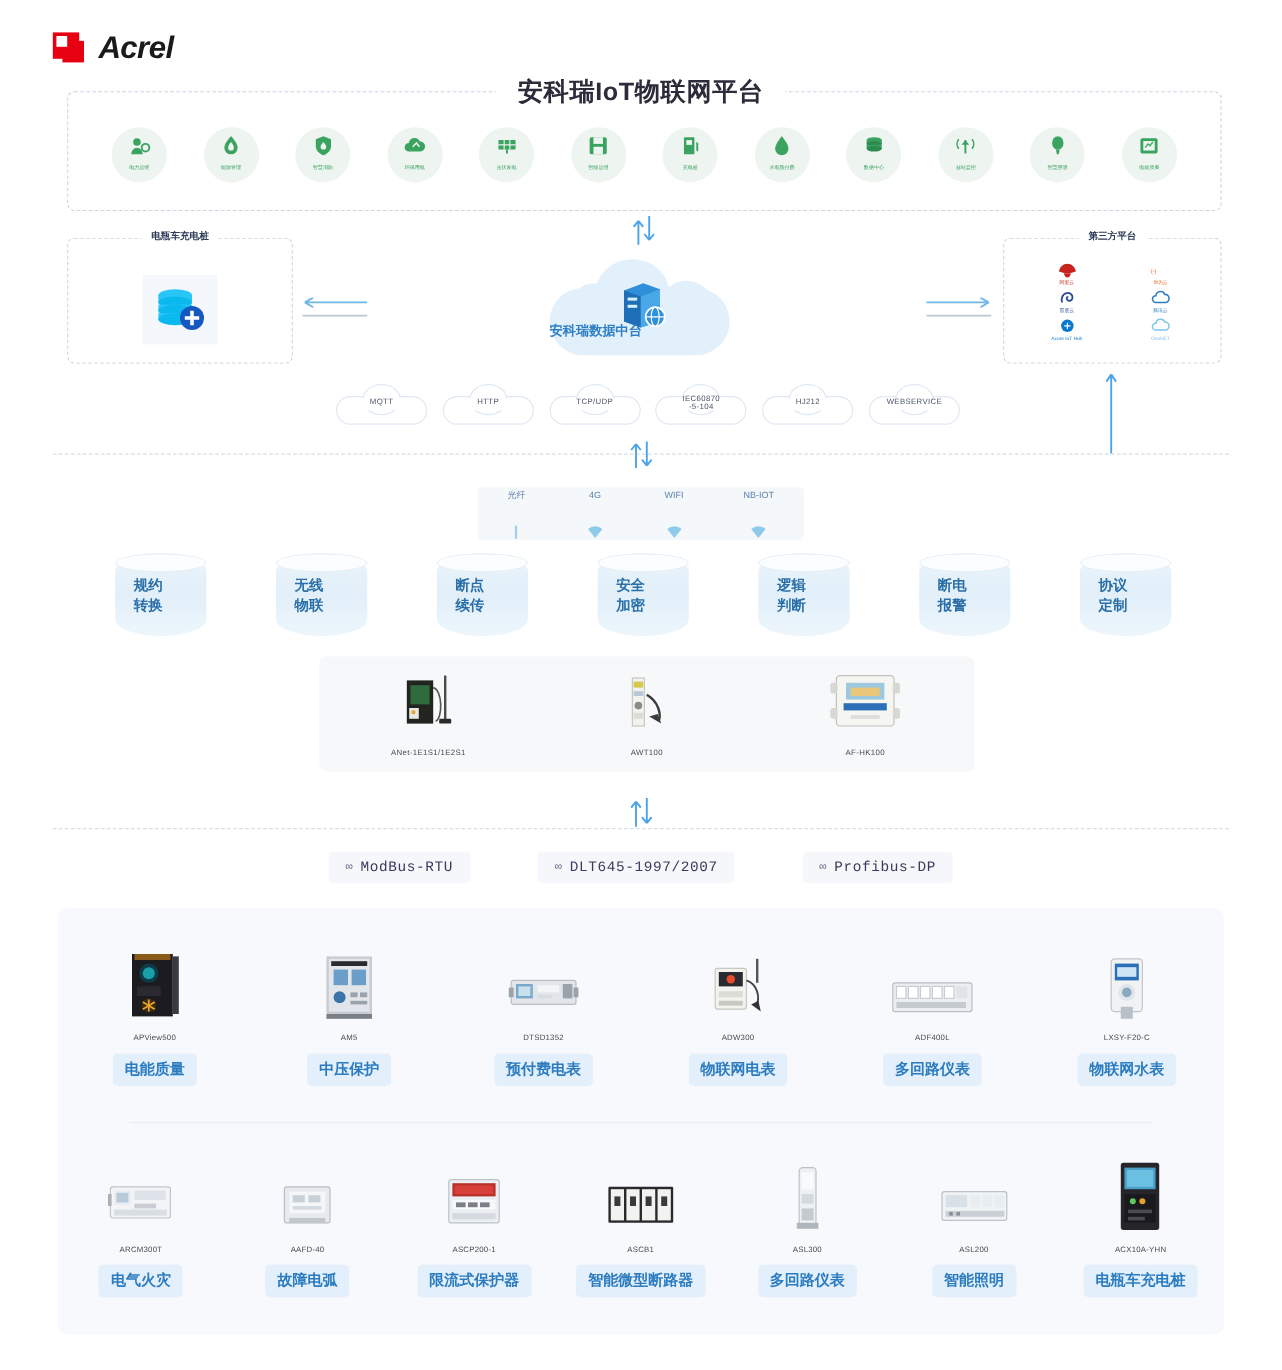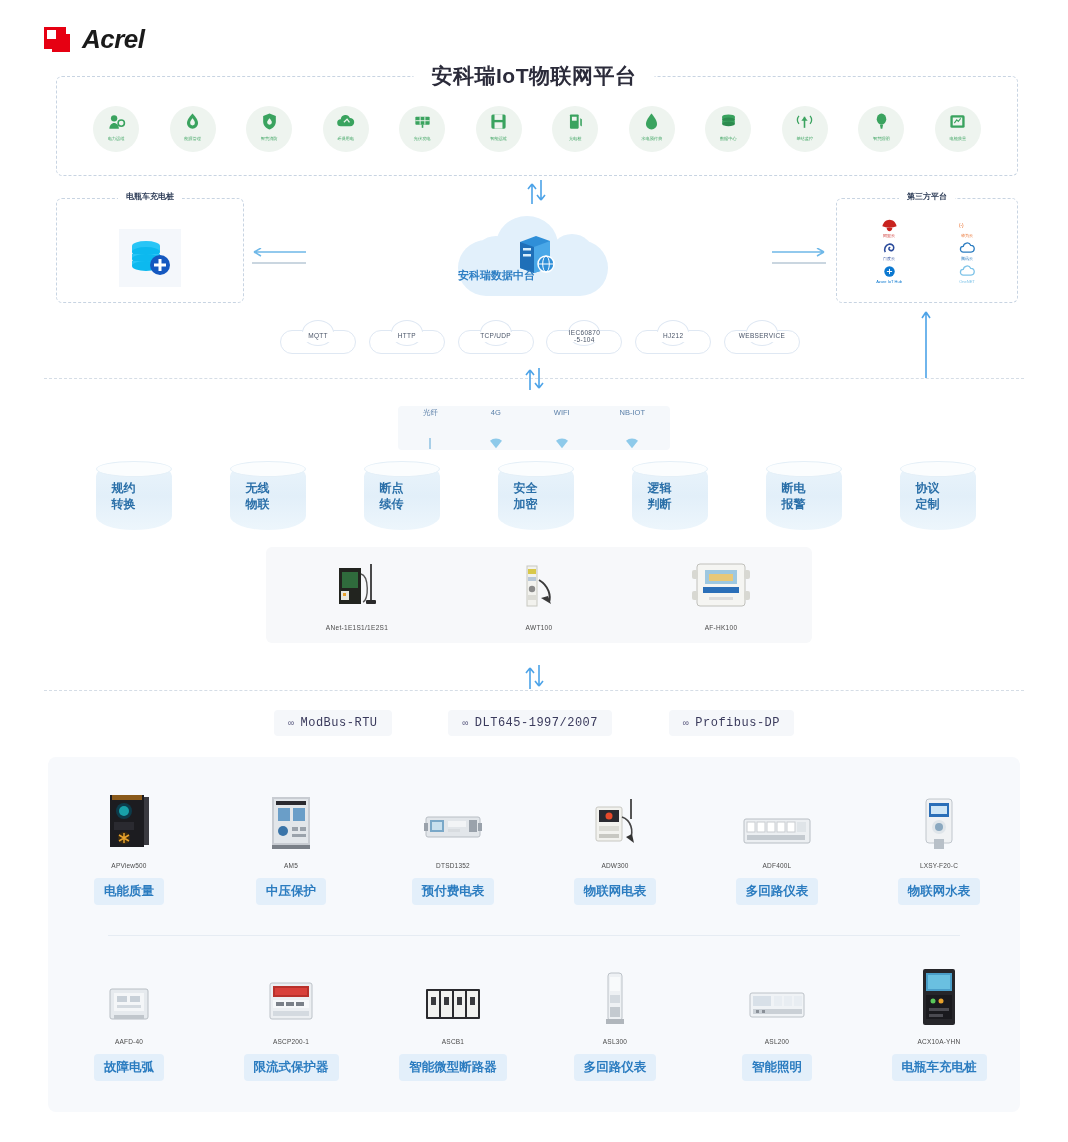--- a/index.html
+++ b/index.html
@@ -687,20 +687,35 @@
           </svg>
         </div>
         <div class="prod-model">LXSY-F20-C</div>
         <div class="prod-tag">物联网水表</div>
       </div>
     </div>
   <div class="prod-sep"></div>
   <div class="prod-row prod-row-2" id="prod-row-2">
       <div class="prod-item">
         <div class="prod-img">
+          <svg width="62" height="54" viewBox="0 0 62 54">
+            <rect x="6" y="14" width="50" height="26" rx="2" fill="#f2f4f6" stroke="#c0c6cc"></rect>
+            <rect x="9" y="17" width="14" height="12" fill="#e8edf2"></rect>
+            <rect x="11" y="19" width="10" height="8" fill="#b8cada"></rect>
+            <rect x="26" y="17" width="26" height="8" fill="#dde3e8"></rect>
+            <rect x="26" y="28" width="18" height="4" fill="#c8ced4"></rect>
+            <rect x="9" y="33" width="44" height="5" fill="#d8dee4"></rect>
+            <rect x="4" y="20" width="3" height="10" fill="#aab0b6"></rect>
+          </svg>
+        </div>
+        <div class="prod-model">ARCM300T</div>
+        <div class="prod-tag">电气火灾</div>
+      </div>
+      <div class="prod-item">
+        <div class="prod-img">
           <svg width="54" height="52" viewBox="0 0 54 52">
             <rect x="8" y="12" width="38" height="30" rx="2" fill="#e6eaee" stroke="#b8bec4"></rect>
             <rect x="12" y="16" width="30" height="18" fill="#f4f6f8"></rect>
             <rect x="15" y="19" width="10" height="6" fill="#c8d0d8"></rect>
             <rect x="28" y="19" width="10" height="6" fill="#c8d0d8"></rect>
             <rect x="15" y="28" width="24" height="3" fill="#d4dae0"></rect>
             <rect x="12" y="38" width="30" height="4" fill="#c0c6cc"></rect>
           </svg>
         </div>
         <div class="prod-model">AAFD-40</div>

